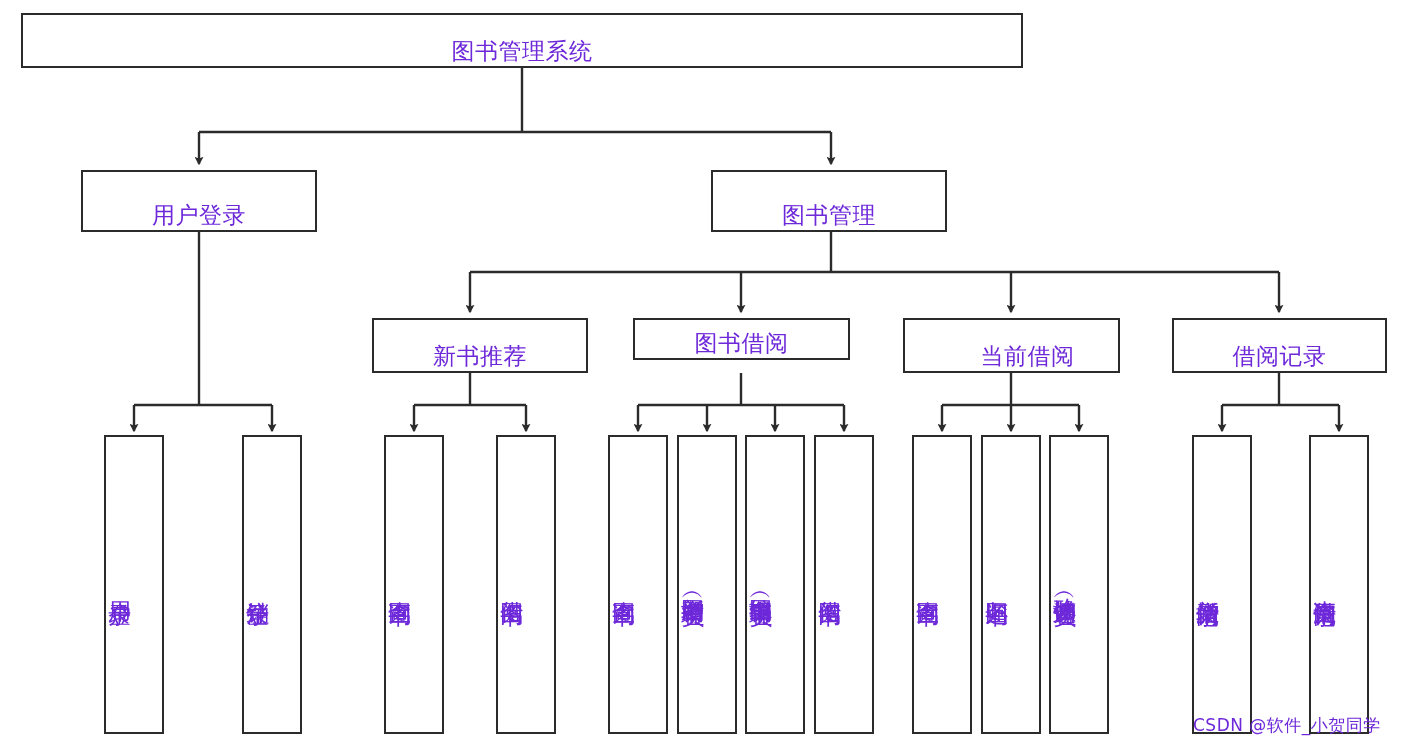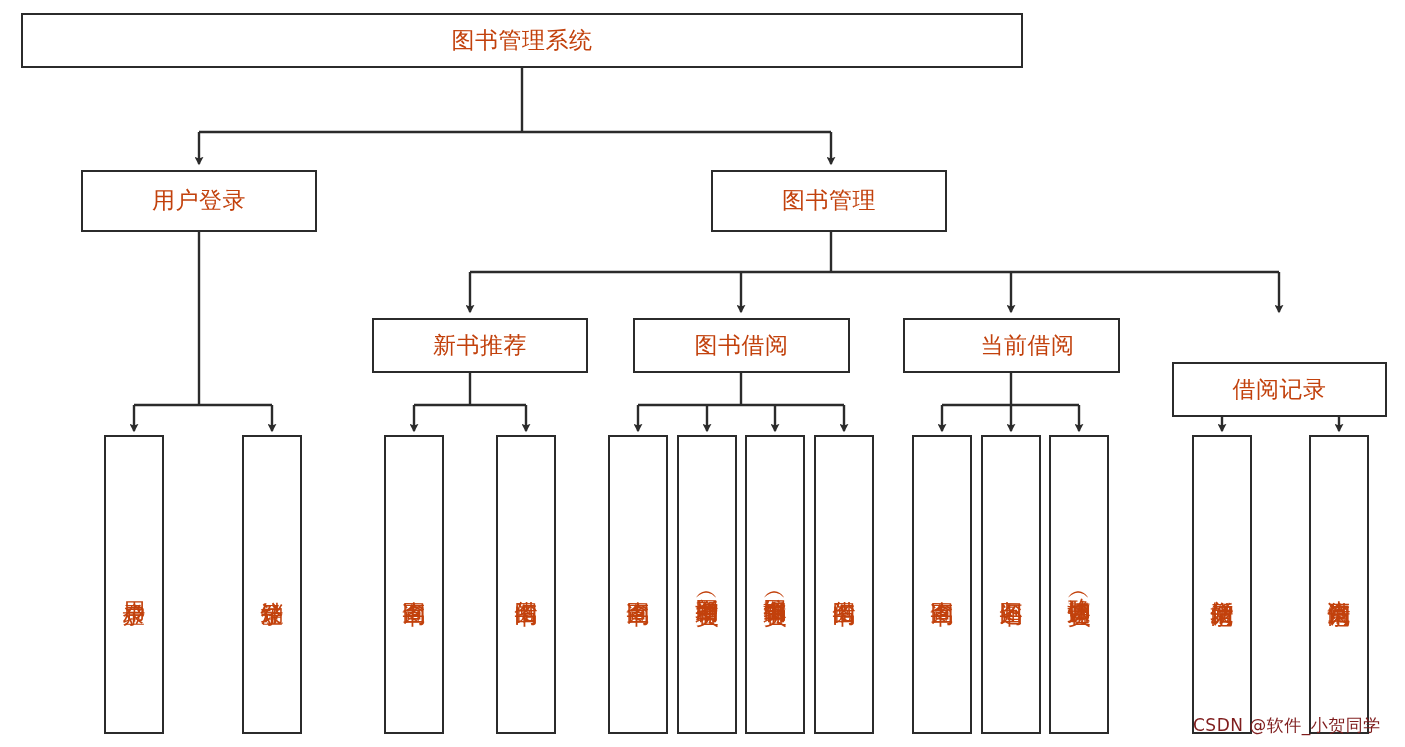--- a/index.html
+++ b/index.html
@@ -24,24 +24,24 @@
     top: 0;
     width: 1405px;
     height: 747px;
   }
   .node {
     position: absolute;
     box-sizing: border-box;
     border: 2.5px solid #2b2b2b;
     background: #ffffff;
     display: flex;
-    align-items: center;
+    align-items: flex-end;
     justify-content: center;
     text-align: center;
-    color: #c2410c;
+    color: #6d28d9;
     z-index: 3;
   }
   .node-label {
     display: block;
     line-height: 1.28;
     letter-spacing: 0.5px;
   }
   .node.horizontal .node-label {
     font-size: 23px;
   }
@@ -55,21 +55,21 @@
   .node.vertical .node-label {
     writing-mode: vertical-rl;
     text-orientation: upright;
     font-size: 23px;
     line-height: 1.18;
     letter-spacing: 1px;
     max-height: 280px;
   }
   .watermark {
     position: absolute;
-    color: #7f1d1d;
+    color: #6d28d9;
     font-size: 17px;
     white-space: nowrap;
     z-index: 5;
     letter-spacing: 0.5px;
   }
 </style>
 </head>
 <body>
 
 <div id="diagram-root">
@@ -132,27 +132,27 @@
   <div class="node horizontal" style="left:81px; top:170px; width:236px; height:62px;">
     <span class="node-label">用户登录</span>
   </div>
   <div class="node horizontal" style="left:711px; top:170px; width:236px; height:62px;">
     <span class="node-label">图书管理</span>
   </div>
 
   <div class="node horizontal" style="left:372px; top:318px; width:216px; height:55px;">
     <span class="node-label">新书推荐</span>
   </div>
-  <div class="node horizontal" style="left:633px; top:318px; width:217px; height:55px;">
+  <div class="node horizontal" style="left:633px; top:318px; width:217px; height:42px;">
     <span class="node-label">图书借阅</span>
   </div>
   <div class="node horizontal" style="left:903px; top:318px; width:217px; height:55px;padding-left:32px;">
     <span class="node-label">当前借阅</span>
   </div>
-  <div class="node horizontal" style="left:1172px; top:318px; width:215px; height:55px;margin-top:44px;">
+  <div class="node horizontal" style="left:1172px; top:318px; width:215px; height:55px;">
     <span class="node-label">借阅记录</span>
   </div>
 
   <div class="node vertical" style="left:104px; top:435px; width:60px; height:299px;">
     <span class="node-label">用户登录</span>
   </div>
   <div class="node vertical" style="left:242px; top:435px; width:60px; height:299px;">
     <span class="node-label">注销登录</span>
   </div>
 

